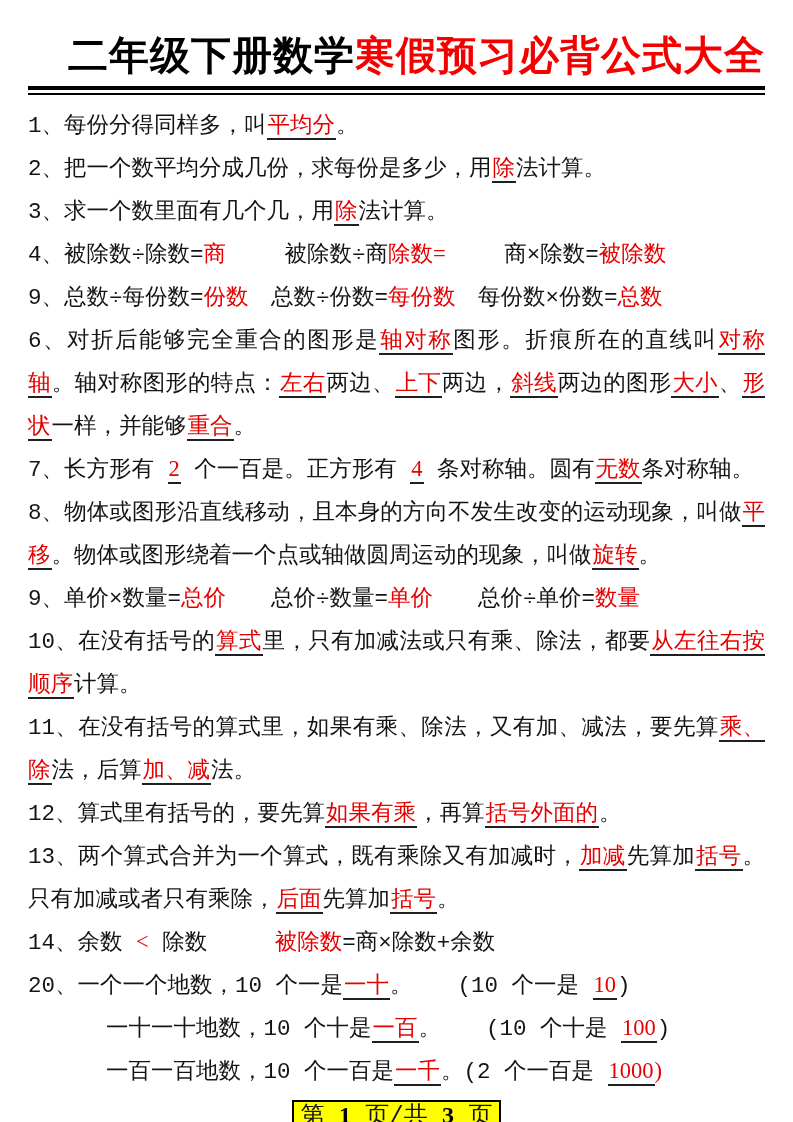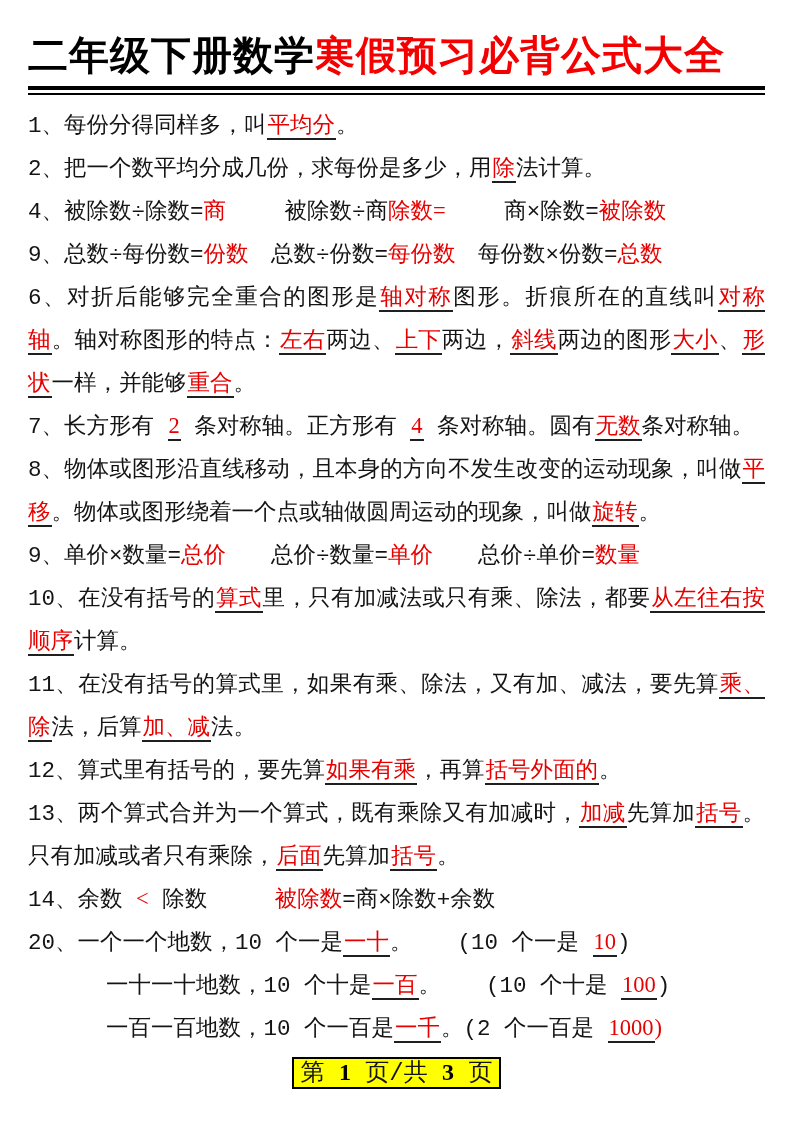--- a/index.html
+++ b/index.html
@@ -15,21 +15,21 @@
     position:relative;
     width:793px;height:1122px;
     box-sizing:border-box;
     padding:30px 28px 0 28px;
     overflow:hidden;
     background:#ffffff;
     font-family:"Liberation Serif","DejaVu Serif",serif;
     color:var(--ink);
   }
   .title{
-    text-align:left;
+    text-align:right;
     font-size:40px;
     font-weight:bold;
     line-height:52px;
     letter-spacing:1px;
     white-space:nowrap;
   }
   .title .t-black{color:#000000;}
   .title .t-red{color:var(--title-red);}
   .title-rule{margin-top:4px;}
   .title-rule .thick{height:4px;background:#000000;}
@@ -73,24 +73,25 @@
   <div class="title"><span class="t-black">二年级下册数学</span><span class="t-red">寒假预习必背公式大全</span></div>
 
   <div class="title-rule">
     <div class="thick"></div>
     <div class="thin"></div>
   </div>
 
   <div class="content" id="content">
       <p class="line"><span class="seg-b">1、每份分得同样多，叫</span><span class="seg-u">平均分</span><span class="seg-b">。</span></p>
       <p class="line"><span class="seg-b">2、把一个数平均分成几份，求每份是多少，用</span><span class="seg-u">除</span><span class="seg-b">法计算。</span></p>
+      <p class="line"><span class="seg-b">3、求一个数里面有几个几，用</span><span class="seg-u">除</span><span class="seg-b">法计算。</span></p>
       <p class="line"><span class="seg-b">4、被除数÷除数=</span><span class="seg-r">商</span><span class="seg-b">　　 被除数÷商</span><span class="seg-r">除数=</span><span class="seg-b">　　 商×除数=</span><span class="seg-r">被除数</span></p>
       <p class="line"><span class="seg-b">9、总数÷每份数=</span><span class="seg-r">份数</span><span class="seg-b">　总数÷份数=</span><span class="seg-r">每份数</span><span class="seg-b">　每份数×份数=</span><span class="seg-r">总数</span></p>
       <p class="line"><span class="seg-b">6、对折后能够完全重合的图形是</span><span class="seg-u">轴对称</span><span class="seg-b">图形。折痕所在的直线叫</span><span class="seg-u">对称轴</span><span class="seg-b">。轴对称图形的特点：</span><span class="seg-u">左右</span><span class="seg-b">两边、</span><span class="seg-u">上下</span><span class="seg-b">两边，</span><span class="seg-u">斜线</span><span class="seg-b">两边的图形</span><span class="seg-u">大小</span><span class="seg-b">、</span><span class="seg-u">形状</span><span class="seg-b">一样，并能够</span><span class="seg-u">重合</span><span class="seg-b">。</span></p>
-      <p class="line"><span class="seg-b">7、长方形有 </span><span class="seg-u">2</span><span class="seg-b"> 条对称轴。正方形有 </span><span class="seg-u">4</span><span class="seg-b"> 条对称轴。圆有</span><span class="seg-u">无数</span><span class="seg-b">条对称轴。</span></p>
+      <p class="line"><span class="seg-b">7、长方形有 </span><span class="seg-u">2</span><span class="seg-b"> 个一百是。正方形有 </span><span class="seg-u">4</span><span class="seg-b"> 条对称轴。圆有</span><span class="seg-u">无数</span><span class="seg-b">条对称轴。</span></p>
       <p class="line"><span class="seg-b">8、物体或图形沿直线移动，且本身的方向不发生改变的运动现象，叫做</span><span class="seg-u">平移</span><span class="seg-b">。物体或图形绕着一个点或轴做圆周运动的现象，叫做</span><span class="seg-u">旋转</span><span class="seg-b">。</span></p>
       <p class="line"><span class="seg-b">9、单价×数量=</span><span class="seg-r">总价</span><span class="seg-b">　　总价÷数量=</span><span class="seg-r">单价</span><span class="seg-b">　　总价÷单价=</span><span class="seg-r">数量</span></p>
       <p class="line"><span class="seg-b">10、在没有括号的</span><span class="seg-u">算式</span><span class="seg-b">里，只有加减法或只有乘、除法，都要</span><span class="seg-u">从左往右按顺序</span><span class="seg-b">计算。</span></p>
       <p class="line"><span class="seg-b">11、在没有括号的算式里，如果有乘、除法，又有加、减法，要先算</span><span class="seg-u">乘、除</span><span class="seg-b">法，后算</span><span class="seg-u">加、减</span><span class="seg-b">法。</span></p>
       <p class="line"><span class="seg-b">12、算式里有括号的，要先算</span><span class="seg-u">如果有乘</span><span class="seg-b">，再算</span><span class="seg-u">括号外面的</span><span class="seg-b">。</span></p>
       <p class="line"><span class="seg-b">13、两个算式合并为一个算式，既有乘除又有加减时，</span><span class="seg-u">加减</span><span class="seg-b">先算加</span><span class="seg-u">括号</span><span class="seg-b">。只有加减或者只有乘除，</span><span class="seg-u">后面</span><span class="seg-b">先算加</span><span class="seg-u">括号</span><span class="seg-b">。</span></p>
       <p class="line"><span class="seg-b">14、余数 </span><span class="seg-r">&lt;</span><span class="seg-b"> 除数</span><span class="seg-b">　　　</span><span class="seg-r">被除数</span><span class="seg-b">=商×除数+余数</span></p>
       <p class="line"><span class="seg-b">20、一个一个地数，10 个一是</span><span class="seg-u">一十</span><span class="seg-b">。　　(10 个一是 </span><span class="seg-u">10</span><span class="seg-b">)</span></p>
       <p class="line indent"><span class="seg-b">一十一十地数，10 个十是</span><span class="seg-u">一百</span><span class="seg-b">。　　(10 个十是 </span><span class="seg-u">100</span><span class="seg-b">)</span></p>
       <p class="line indent"><span class="seg-b">一百一百地数，10 个一百是</span><span class="seg-u">一千</span><span class="seg-b">。(2 个一百是 </span><span class="seg-u">1000</span><span class="seg-r">)</span></p>

